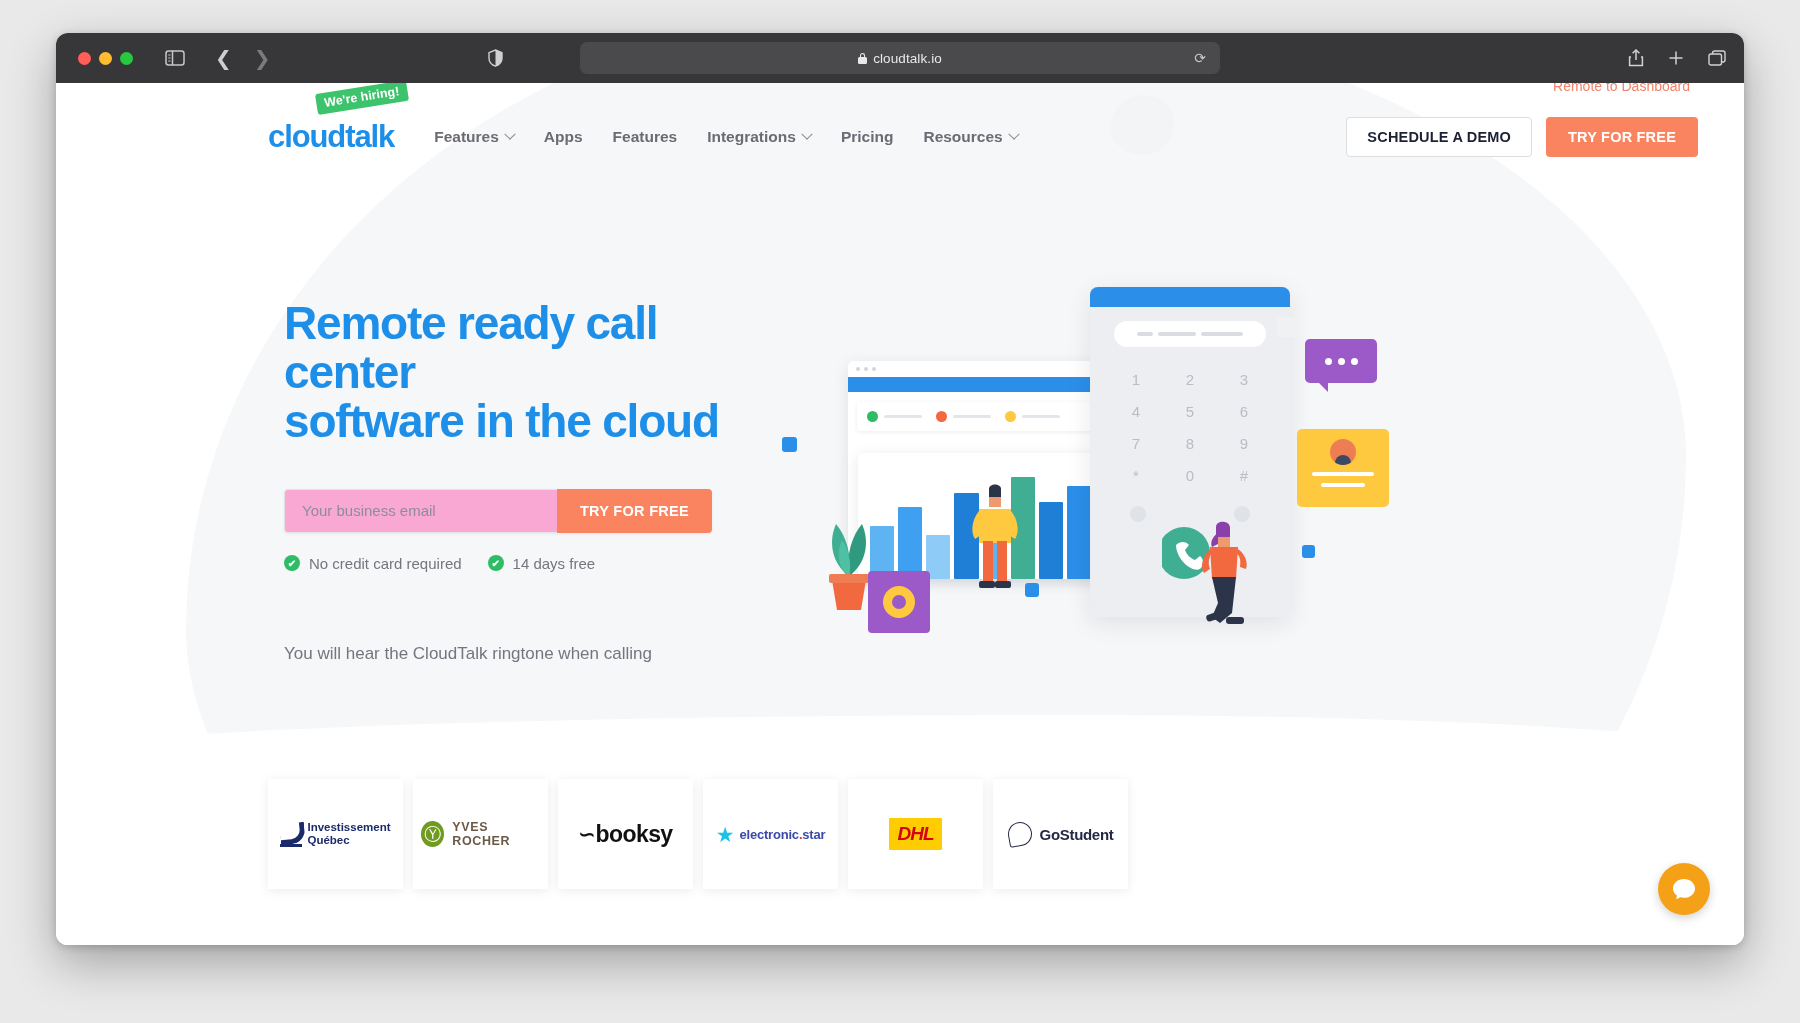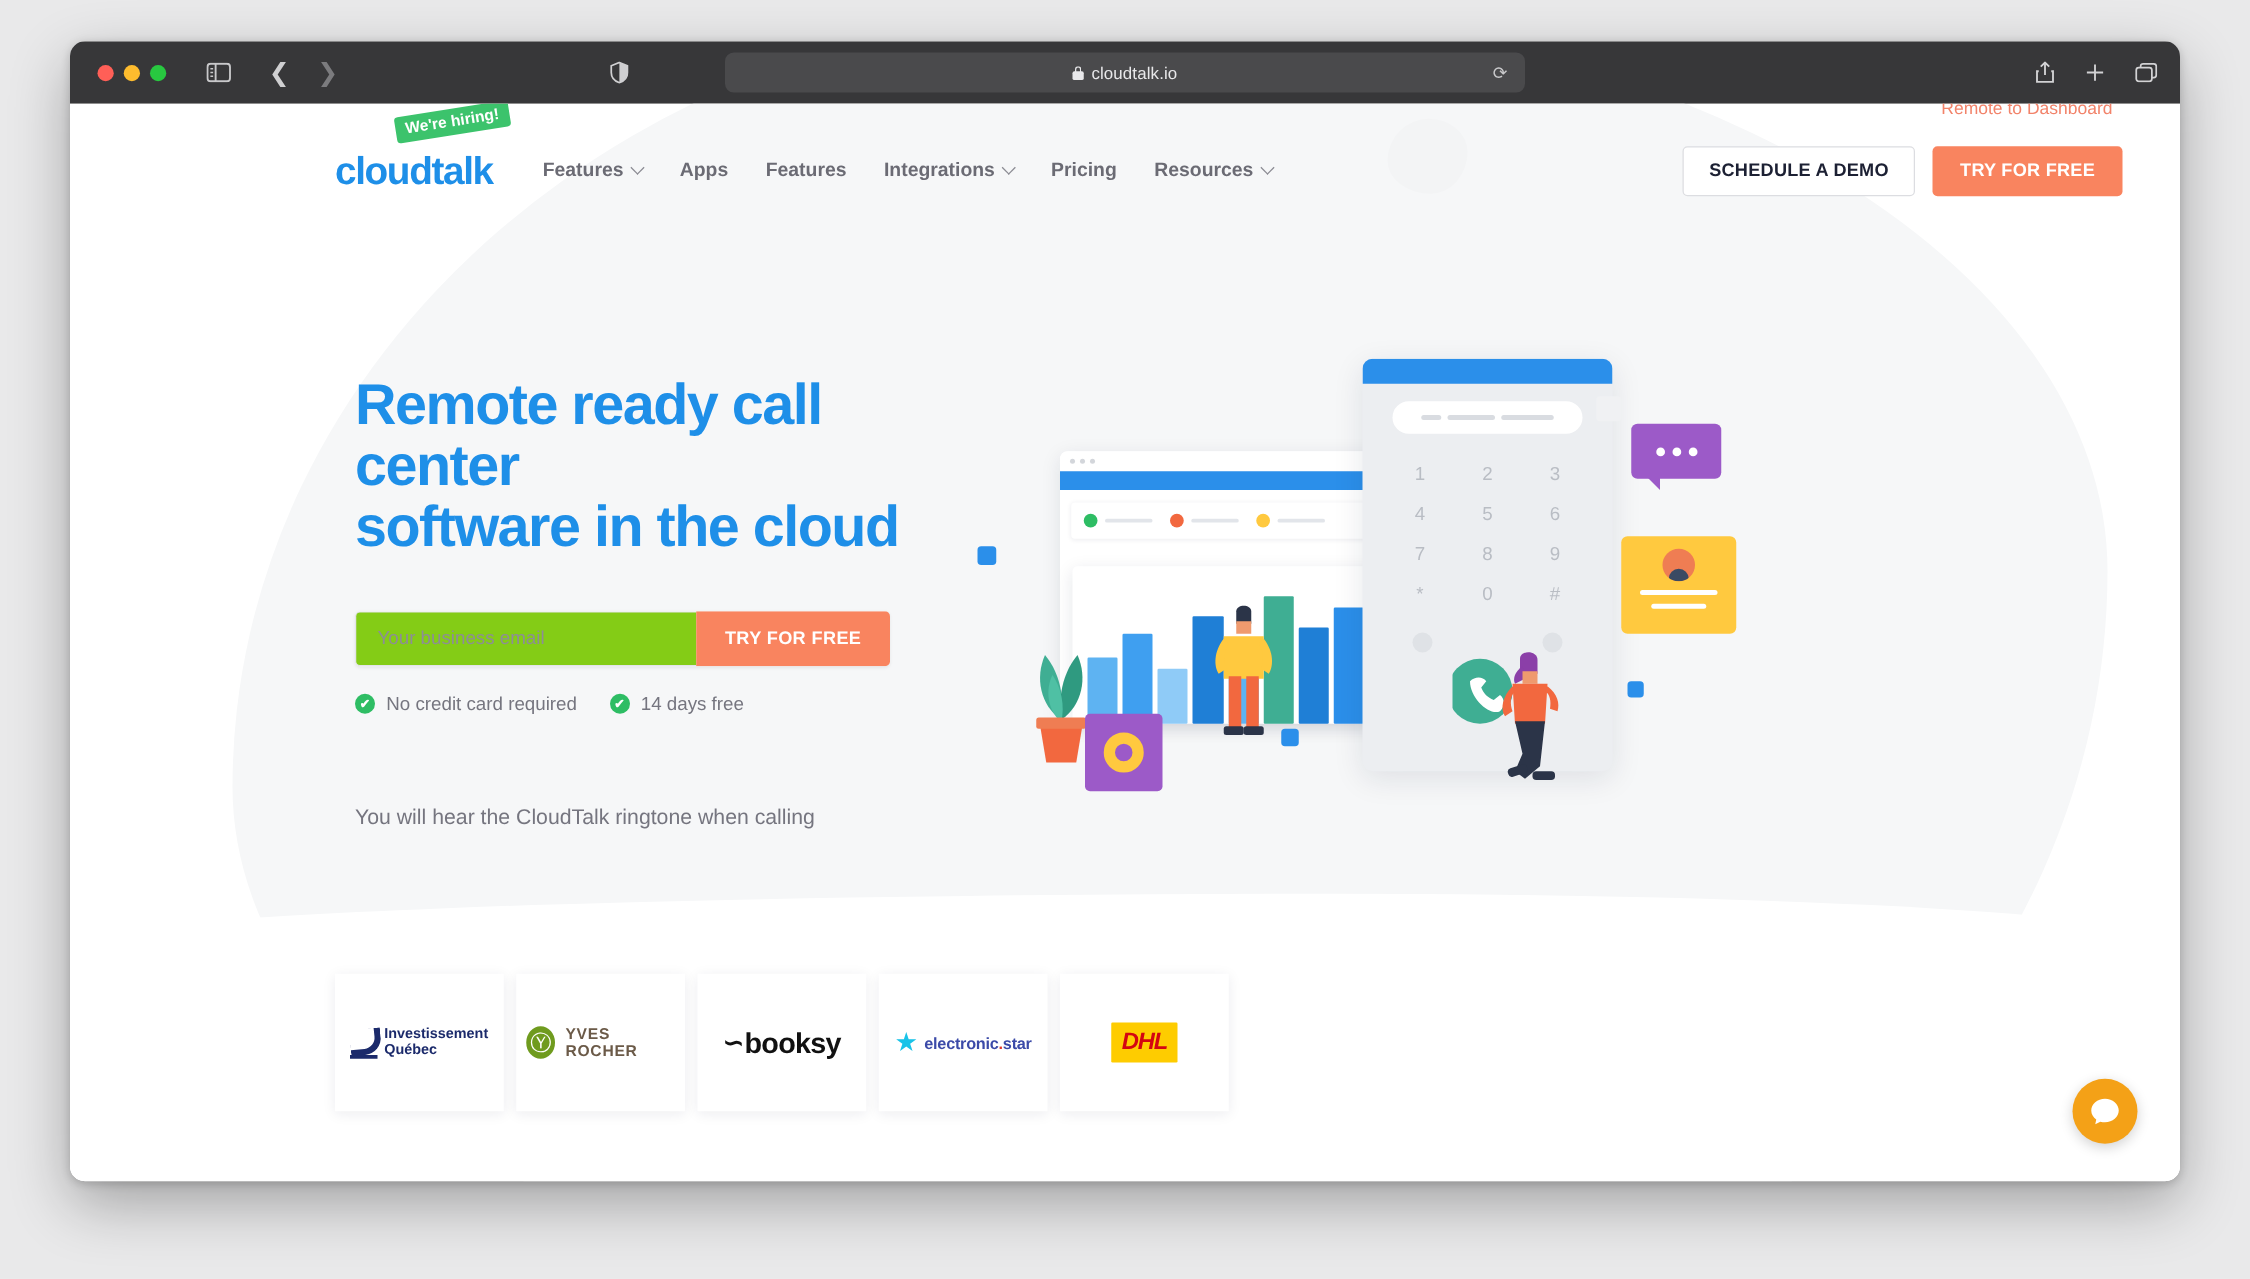--- a/index.html
+++ b/index.html
@@ -173,21 +173,21 @@
     box-shadow: 0 1px 3px rgba(0,0,0,.07);
   }
   .form input {
     flex: 1;
     border: 1.3px solid #e3e4e8; border-right: none;
     border-radius: 4px 0 0 4px;
     padding: 0 17px;
     font-size: 15px; color: #4c4c56;
     font-family: "Liberation Sans", sans-serif;
     outline: none;
-    background: #84cc16;
+    background: #f9a8d4;
   }
   .form input::placeholder { color: #8d8d97; }
   .form button {
     width: 155px;
     border: none;
     background: #f9845f;
     color: #fff;
     font-size: 14.5px; font-weight: 700; letter-spacing: .3px;
     cursor: pointer;
     font-family: "Liberation Sans", sans-serif;
@@ -654,20 +654,26 @@
         </div>
       </div>
 
 
       <div class="logo-card">
         <div class="dhl">
           <span>DHL</span>
         </div>
       </div>
 
+      <div class="logo-card">
+        <div class="gost">
+          <span class="gost-mark"></span>
+          <span class="gost-text">GoStudent</span>
+        </div>
+      </div>
 
     </div>
 
     <div class="intercom">
       <svg width="26" height="26" viewBox="0 0 26 26" fill="#fff">
         <path d="M13 3 C6.9 3 2 7.2 2 12.4 C2 15.3 3.6 17.9 6 19.6 L5.2 23.3 L9.3 21.3 C10.5 21.6 11.7 21.8 13 21.8 C19.1 21.8 24 17.6 24 12.4 C24 7.2 19.1 3 13 3Z"></path>
       </svg>
     </div>
 
   </div>

